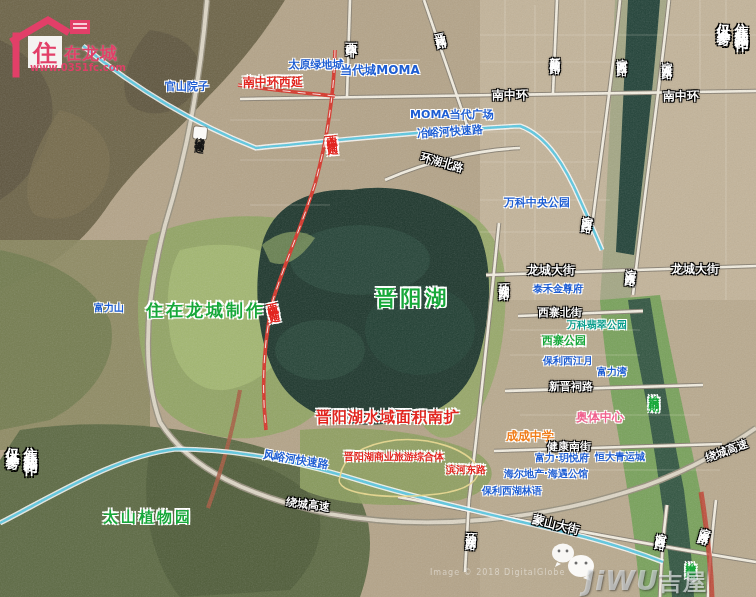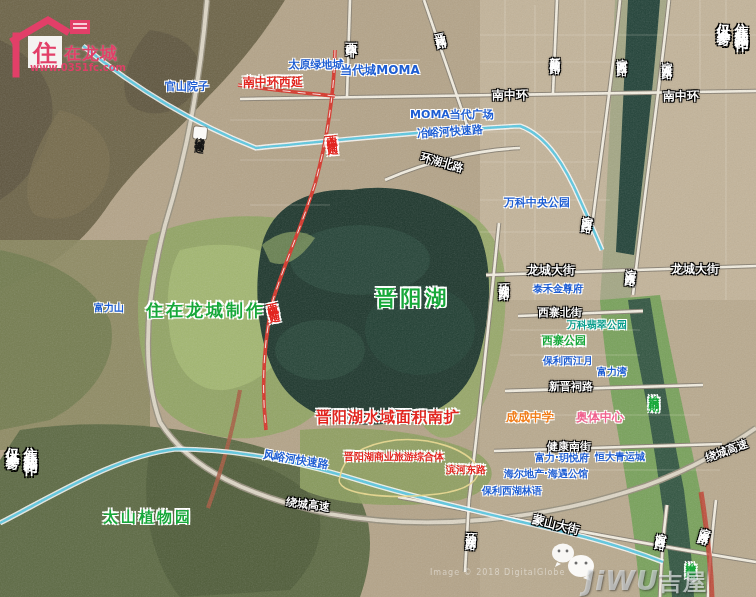--- a/index.html
+++ b/index.html
@@ -10,21 +10,21 @@
   .lbl{position:absolute;white-space:nowrap;font-weight:bold;line-height:1.08;z-index:5;}
   .lbl.v{writing-mode:vertical-rl;text-orientation:upright;letter-spacing:2px;}
   .road{color:#fff;text-shadow:-1px -1px 0 #000,1px -1px 0 #000,-1px 1px 0 #000,1px 1px 0 #000,0 0 3px rgba(0,0,0,.8);}
   .roadbox{color:#151515;background:rgba(255,255,255,.93);padding:2px 1px;border-radius:2px;
            box-shadow:0 0 0 1px rgba(60,60,60,.45);letter-spacing:3px;}
   .blue{color:var(--blue,#1d5dd3);text-shadow:-1px -1px 0 #fff,1px -1px 0 #fff,-1px 1px 0 #fff,1px 1px 0 #fff;}
   .teal{color:var(--teal,#0a9e8c);text-shadow:-1px -1px 0 #fff,1px -1px 0 #fff,-1px 1px 0 #fff,1px 1px 0 #fff;}
   .green,.green2{color:var(--green,#17a83a);
     text-shadow:-1.5px -1.5px 0 #fff,1.5px -1.5px 0 #fff,-1.5px 1.5px 0 #fff,1.5px 1.5px 0 #fff,0 0 2px #fff;}
   .red{color:var(--red,#e2251f);text-shadow:-1.5px -1.5px 0 #fff,1.5px -1.5px 0 #fff,-1.5px 1.5px 0 #fff,1.5px 1.5px 0 #fff;}
-  .orange{color:var(--orange,#f07c17);text-shadow:-1px -1px 0 #fff,1px -1px 0 #fff,-1px 1px 0 #fff,1px 1px 0 #fff;}
+  .orange{color:var(--orange,#f07c17);text-shadow:-1px -1px 0 #fff,1px -1px 0 #fff,-1px 1px 0 #fff,1px 1px 0 #fff;margin-top:19px;}
   .pink{color:var(--pink,#f0608d);text-shadow:-1px -1px 0 #fff,1px -1px 0 #fff,-1px 1px 0 #fff,1px 1px 0 #fff;}
   
   .side-mark{position:absolute;writing-mode:vertical-rl;text-orientation:upright;color:#fff;
      font-weight:bold;font-size:14px;letter-spacing:3px;z-index:9;
      text-shadow:-1.5px -1.5px 0 #000,1.5px -1.5px 0 #000,-1.5px 1.5px 0 #000,1.5px 1.5px 0 #000;}
   #side-right{right:5px;top:12px;}
   #side-left{left:4px;top:436px;}
   .side-gap{display:block;height:10px;}
   #logo{position:absolute;left:8px;top:12px;width:120px;height:66px;z-index:9;}
   #logo .brand{position:absolute;left:56px;top:30px;color:var(--logo_pink,#e23f68);

